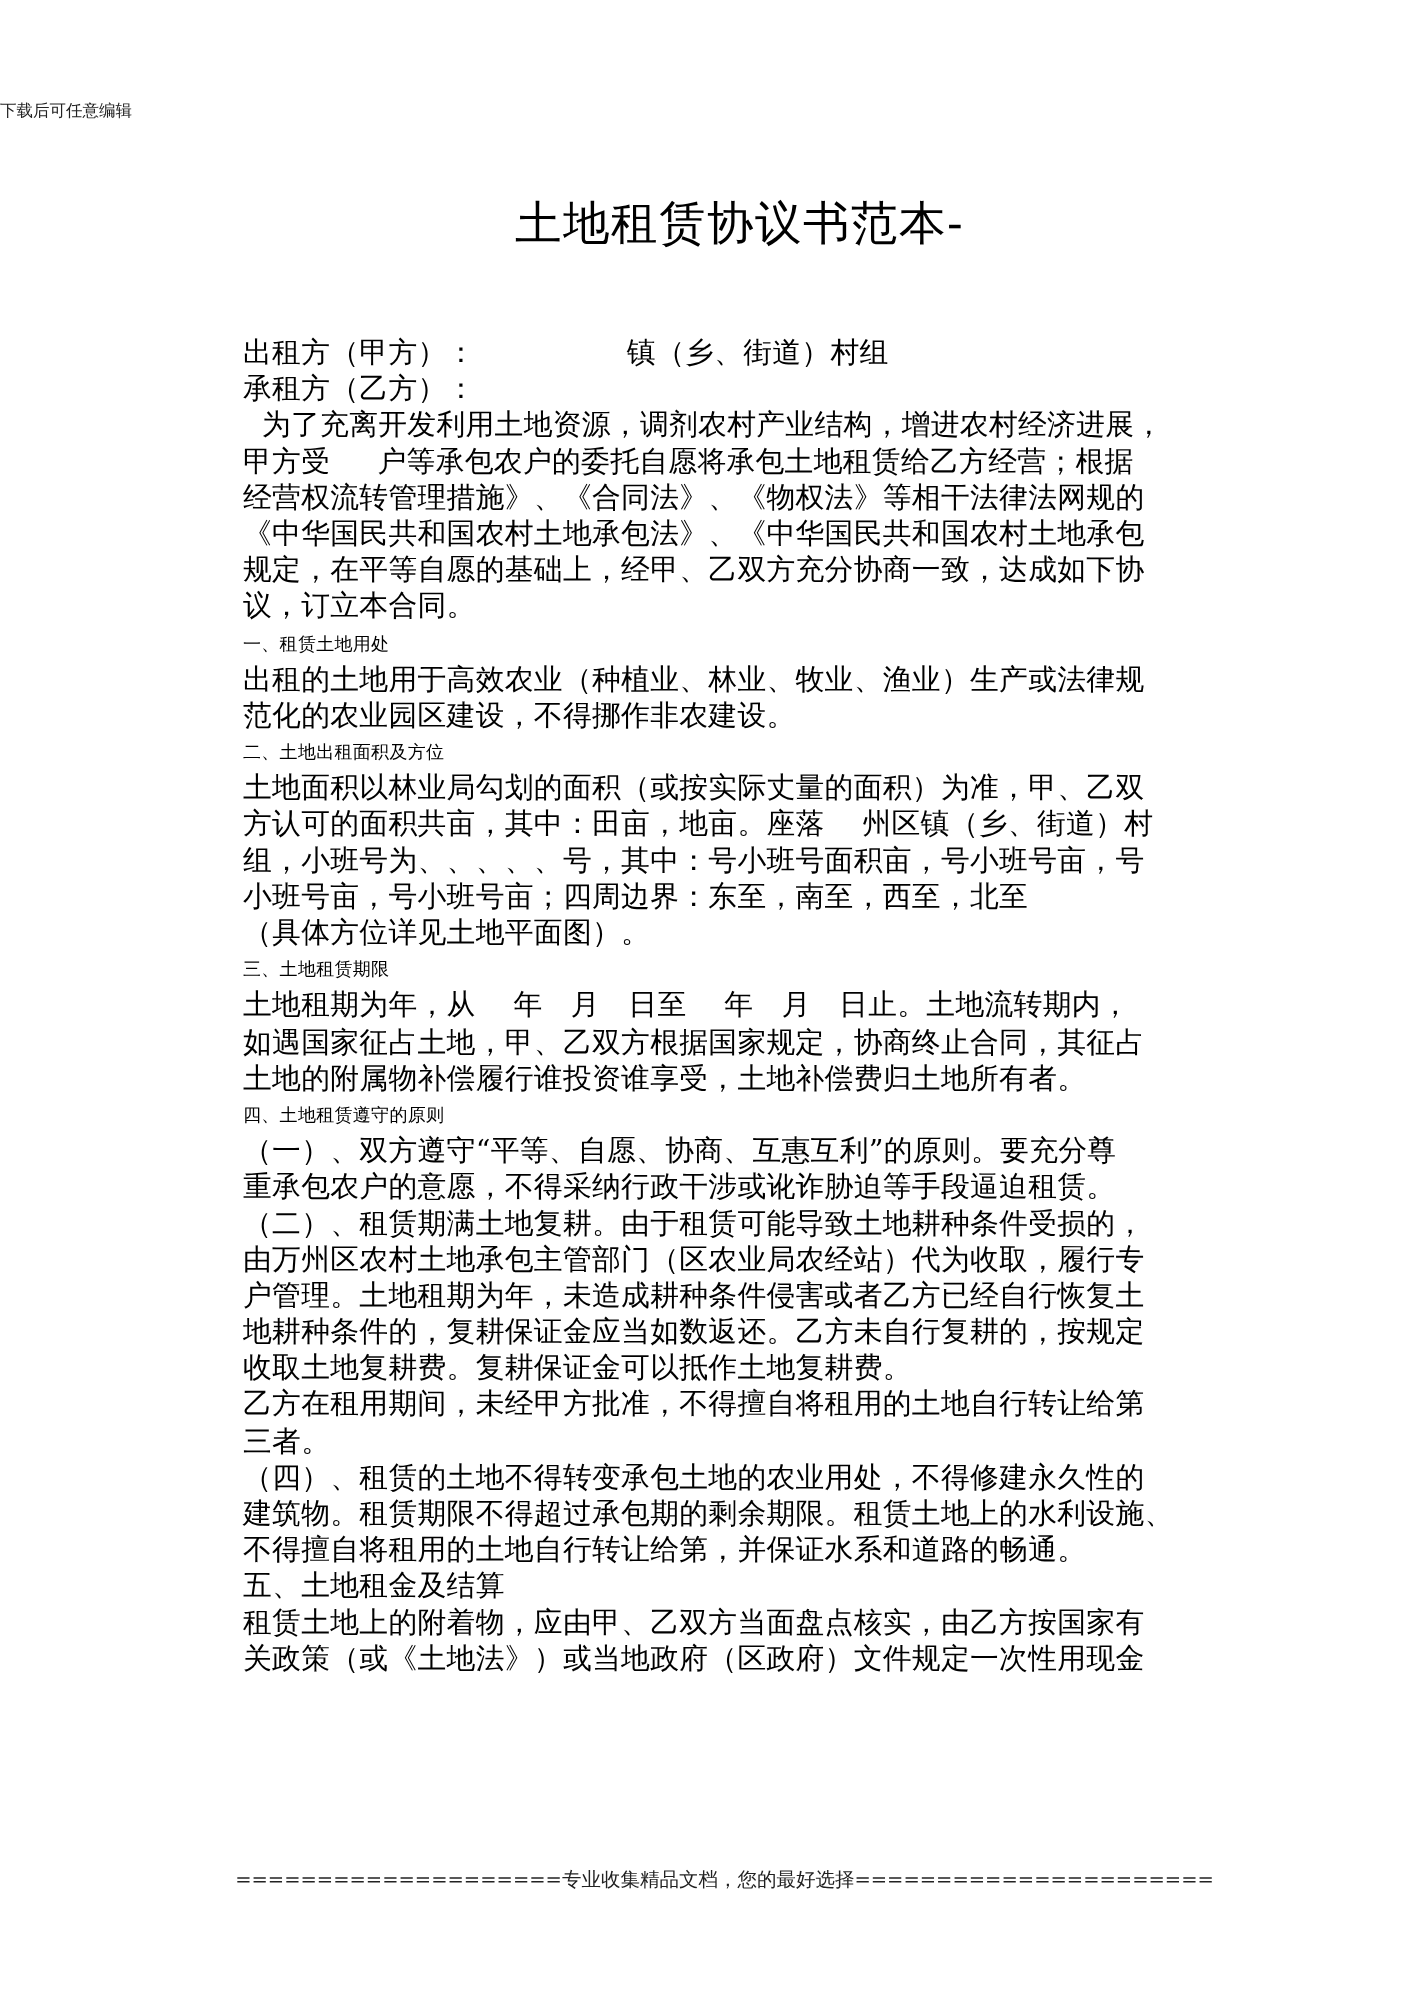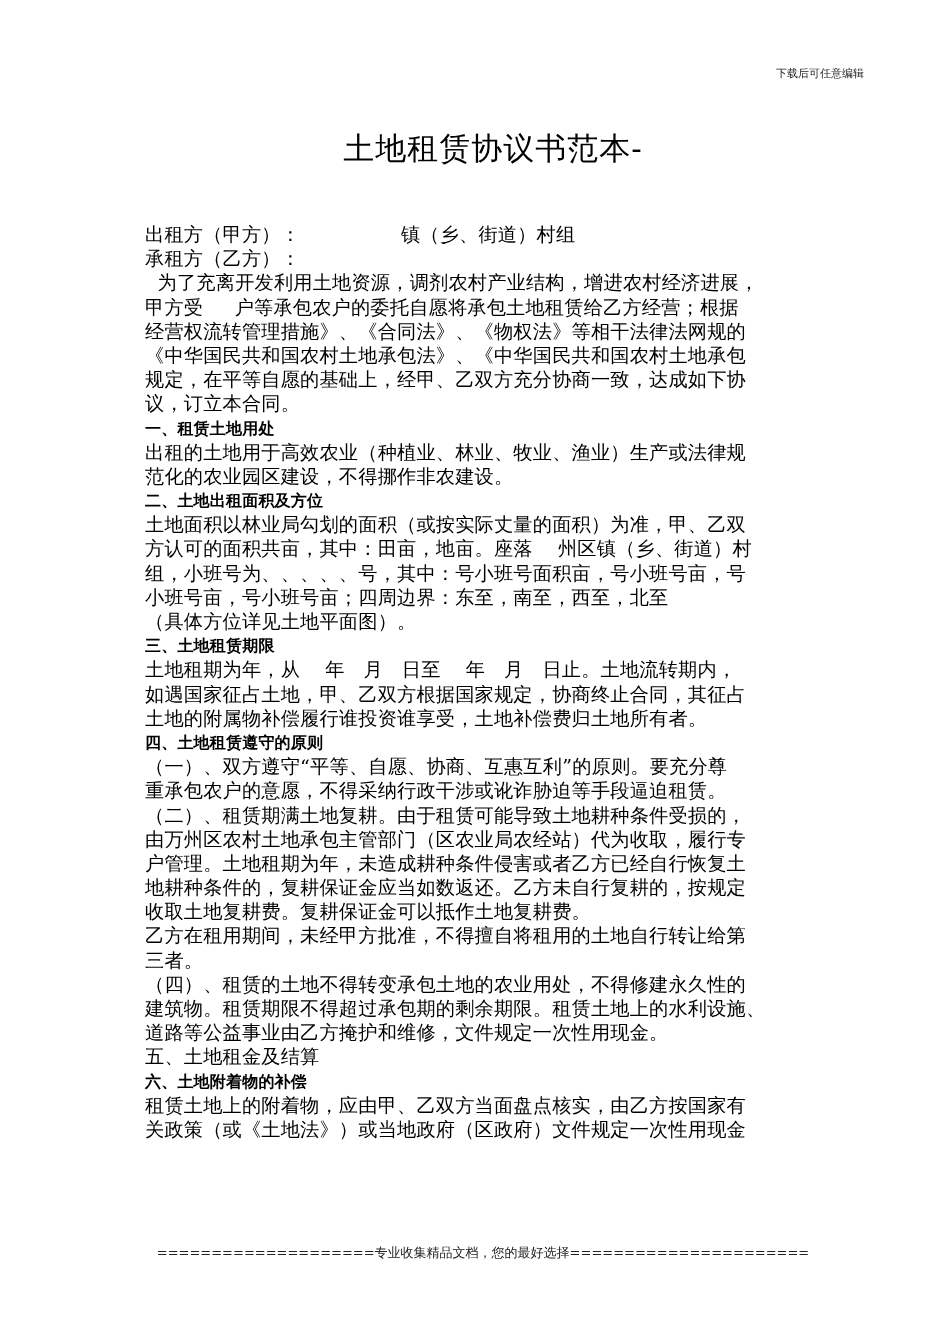--- a/index.html
+++ b/index.html
@@ -1,24 +1,24 @@
 <!DOCTYPE html>
 <html><head>
   <meta charset="utf-8">
   <style>
     html, body { margin: 0; padding: 0; background: #ffffff; }
     body { width: 950px; height: 1344px; position: relative; overflow: hidden;
       font-family: "DejaVu Serif", "Liberation Serif", serif; color: #000; }
-    .header-note { position: absolute; top: 66px; left: 0; width: 864px; text-align: right;
+    .header-note { position: absolute; top: 66px; left: 0; width: 864px; text-align: left;
       font-size: 11px; color: #222; }
     .title { position: absolute; top: 128px; left: 0; width: 986px; text-align: center;
       font-size: 31px; letter-spacing: 1px; font-weight: normal; }
     .body { position: absolute; top: 223px; left: 145px; width: 720px; }
-    .line { font-size: 19.2px; line-height: 24.2px; height: 24.2px; white-space: pre; letter-spacing: 0.2px; }
-    .heading { font-family: "DejaVu Sans", "Liberation Sans", sans-serif; font-weight: bold; font-size: 16px; }
+    .line { font-size: 19.2px; line-height: 24.2px; height: 24.2px; white-space: pre; letter-spacing: 0.2px; margin-left: 17px; }
+    .heading { font-family: "DejaVu Sans", "Liberation Sans", sans-serif; font-weight: normal; font-size: 12px; }
     .footer { position: absolute; top: 1244px; left: 0; width: 966px; text-align: center;
       font-size: 13px; color: #222; white-space: pre; }
   </style>
 </head>
 <body>
 
 <div class="header-note">下载后可任意编辑</div>
 <h1 class="title" style="margin:0;">土地租赁协议书范本-</h1>
 
 <div class="body" id="doc-body">
@@ -48,20 +48,19 @@
     <div class="line">重承包农户的意愿，不得采纳行政干涉或讹诈胁迫等手段逼迫租赁。</div>
     <div class="line">（二）、租赁期满土地复耕。由于租赁可能导致土地耕种条件受损的，</div>
     <div class="line">由万州区农村土地承包主管部门（区农业局农经站）代为收取，履行专</div>
     <div class="line">户管理。土地租期为年，未造成耕种条件侵害或者乙方已经自行恢复土</div>
     <div class="line">地耕种条件的，复耕保证金应当如数返还。乙方未自行复耕的，按规定</div>
     <div class="line">收取土地复耕费。复耕保证金可以抵作土地复耕费。</div>
     <div class="line">乙方在租用期间，未经甲方批准，不得擅自将租用的土地自行转让给第</div>
     <div class="line">三者。</div>
     <div class="line">（四）、租赁的土地不得转变承包土地的农业用处，不得修建永久性的</div>
     <div class="line">建筑物。租赁期限不得超过承包期的剩余期限。租赁土地上的水利设施、</div>
-    <div class="line">道路等公益事业由乙方掩护和维修，文件规定一次性用现金。</div>
+    <div class="line">不得擅自将租用的土地自行转让给第，并保证水系和道路的畅通。</div>
     <div class="line">五、土地租金及结算</div>
-    <div class="line heading">六、土地附着物的补偿</div>
     <div class="line">租赁土地上的附着物，应由甲、乙双方当面盘点核实，由乙方按国家有</div>
     <div class="line">关政策（或《土地法》）或当地政府（区政府）文件规定一次性用现金</div>
   </div>
 
 <div class="footer">====================专业收集精品文档，您的最好选择======================</div>
 
 </body></html>

